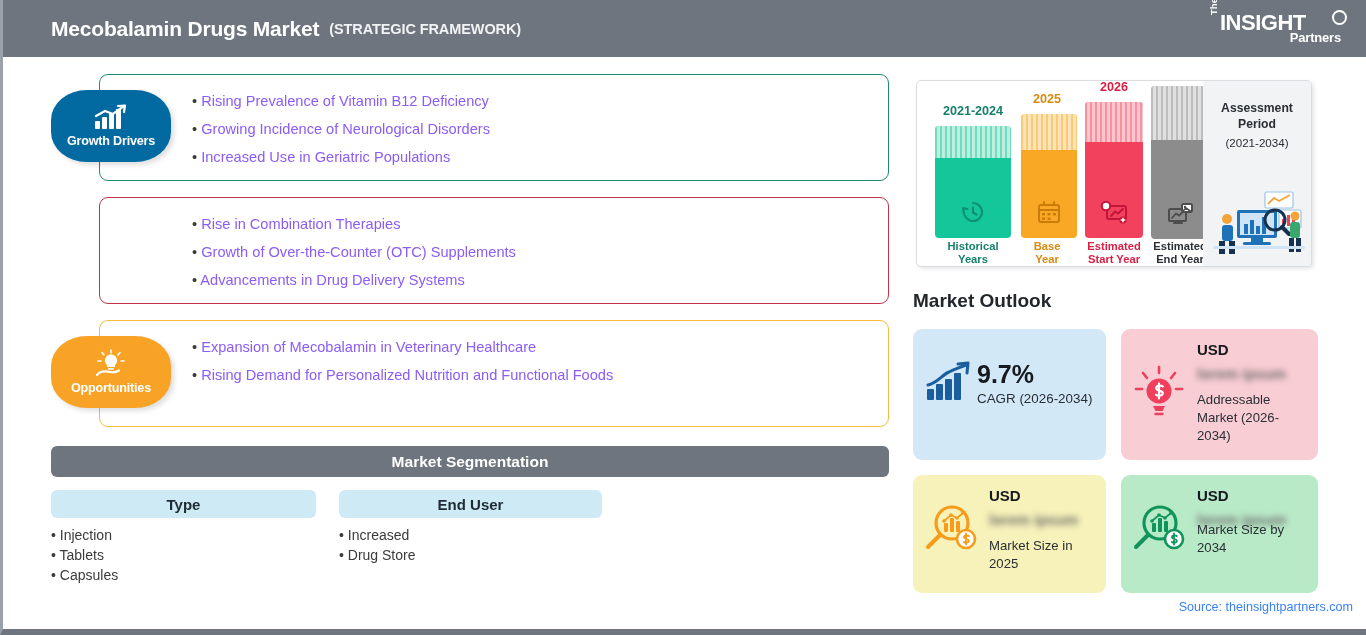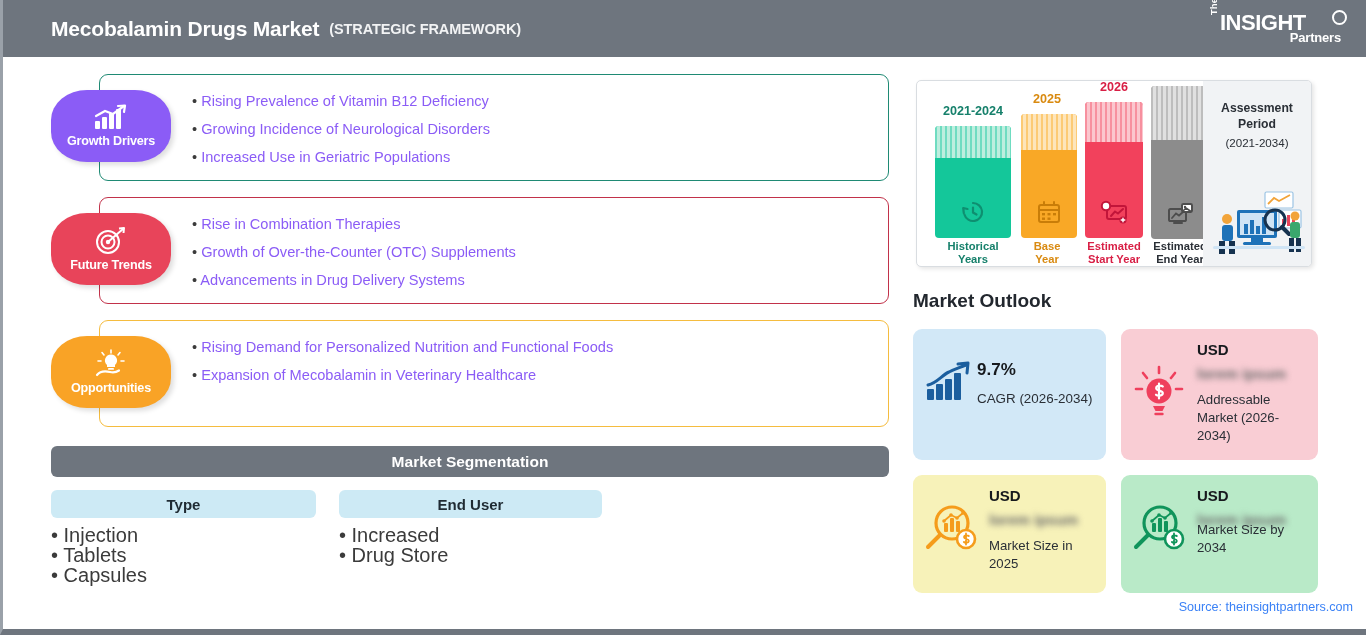--- a/index.html
+++ b/index.html
@@ -88,21 +88,21 @@
   .badge {
     position: absolute;
     width: 120px; height: 72px;
     border-radius: 36px / 30px;
     display: flex; flex-direction: column;
     align-items: center; justify-content: center;
     color: #ffffff; z-index: 4;
     box-shadow: 3px 3px 5px rgba(0,0,0,0.13);
   }
   .badge-label { font-size: 12.6px; font-weight: bold; margin-top: 2px; letter-spacing: -0.2px; }
-  .badge.green  { left: 48px; top: 33px;  background: #8b5cf6; }
+  .badge.green  { left: 48px; top: 33px;  background: #0369a1; }
   .badge.red    { left: 48px; top: 156px; background: #e8445a; }
   .badge.orange { left: 48px; top: 279px; background: #f9a326; }
   .badge svg { display: block; }
 
   
   .seg-title {
     position: absolute; left: 48px; top: 389px;
     width: 838px; height: 31px;
     background: #6e757e; border-radius: 6px;
     display: flex; align-items: center; justify-content: center;
@@ -114,21 +114,21 @@
     display: flex; align-items: center; justify-content: center;
     color: #1f2b33; font-size: 15px; font-weight: bold;
   }
   .seg-head.a { left: 48px;  top: 433px; width: 265px; }
   .seg-head.b { left: 336px; top: 433px; width: 263px; }
   .seg-list { position: absolute; }
   .seg-list.a { left: 48px;  top: 468px; }
   .seg-list.b { left: 336px; top: 468px; }
   .seg-list li {
     list-style: none;
-    font-size: 20px; color: #3b3b3b; line-height: 20px;
+    font-size: 14px; color: #3b3b3b; line-height: 20px;
     white-space: nowrap;
   }
   .seg-list li::before { content: "• "; }
 
   
   .right-col { position: absolute; left: 900px; top: 57px; width: 466px; height: 572px; }
 
   .assess {
     position: absolute; left: 13px; top: 23px;
     width: 396px; height: 187px;
@@ -178,21 +178,21 @@
     position: absolute; border-radius: 9px;
   }
   .card.cagr  { left: 10px;  top: 272px; width: 193px; height: 131px; background: #d2e8f7; }
   .card.addr  { left: 218px; top: 272px; width: 197px; height: 131px; background: #f9cdd4; }
   .card.size25{ left: 10px;  top: 418px; width: 193px; height: 118px; background: #f7f2b9; }
   .card.size34{ left: 218px; top: 418px; width: 197px; height: 118px; background: #b9eac8; }
 
   .card-icon { position: absolute; }
   .cagr-val {
     position: absolute; left: 64px; top: 31px;
-    font-size: 17px; font-weight: bold; color: #16191d;
+    font-size: 25px; font-weight: bold; color: #16191d;
   }
   .cagr-cap {
     position: absolute; left: 64px; top: 62px;
     font-size: 13.4px; color: #2a2f36;
   }
   .usd {
     position: absolute;
     font-size: 15px; font-weight: bold; color: #16191d;
   }
   .blur {
@@ -249,37 +249,25 @@
       <span class="badge-label">Growth Drivers</span>
     </div>
 
     <div class="panel red">
       <ul class="bullets">
         <li>Rise in Combination Therapies</li>
         <li>Growth of Over-the-Counter (OTC) Supplements</li>
         <li>Advancements in Drug Delivery Systems</li>
       </ul>
     </div>
-    <div class="badge red">
-      <span>
-        <svg width="36" height="30" viewBox="0 0 36 30">
-          <circle cx="15" cy="16" r="11" stroke="#fff" stroke-width="2" fill="none"></circle>
-          <circle cx="15" cy="16" r="6.5" stroke="#fff" stroke-width="2" fill="none"></circle>
-          <circle cx="15" cy="16" r="2.2" fill="#fff"></circle>
-          <path d="M15 16 L30 3" stroke="#fff" stroke-width="2" stroke-linecap="round"></path>
-          <path d="M26 2.5 L31 2 L30.5 7" stroke="#fff" stroke-width="2" fill="none" stroke-linejoin="round"></path>
-        </svg>
-      </span>
-      <span class="badge-label">Future Trends</span>
-    </div>
 
     <div class="panel orange">
       <ul class="bullets">
+        <li>Expansion of Mecobalamin in Veterinary Healthcare</li>
         <li>Rising Demand for Personalized Nutrition and Functional Foods</li>
-        <li>Expansion of Mecobalamin in Veterinary Healthcare</li>
       </ul>
     </div>
     <div class="badge orange">
       <span>
         <svg width="40" height="30" viewBox="0 0 40 30">
           <path d="M20 4 v-3 M13 6 L11 3.5 M27 6 L29 3.5 M10 12 H7 M30 12 H33" stroke="#fff" stroke-width="1.6" stroke-linecap="round"></path>
           <path d="M20 5.5 a6 6 0 0 1 4 10.5 v2 h-8 v-2 a6 6 0 0 1 4 -10.5 z" fill="#fff"></path>
           <rect x="17" y="19" width="6" height="1.8" rx="0.9" fill="#fff"></rect>
           <path d="M6 26 c4 -5 9 -4 13 -3 c3 0.7 6 0.5 9 -1.5" stroke="#fff" stroke-width="2.2" fill="none" stroke-linecap="round"></path>
         </svg>

